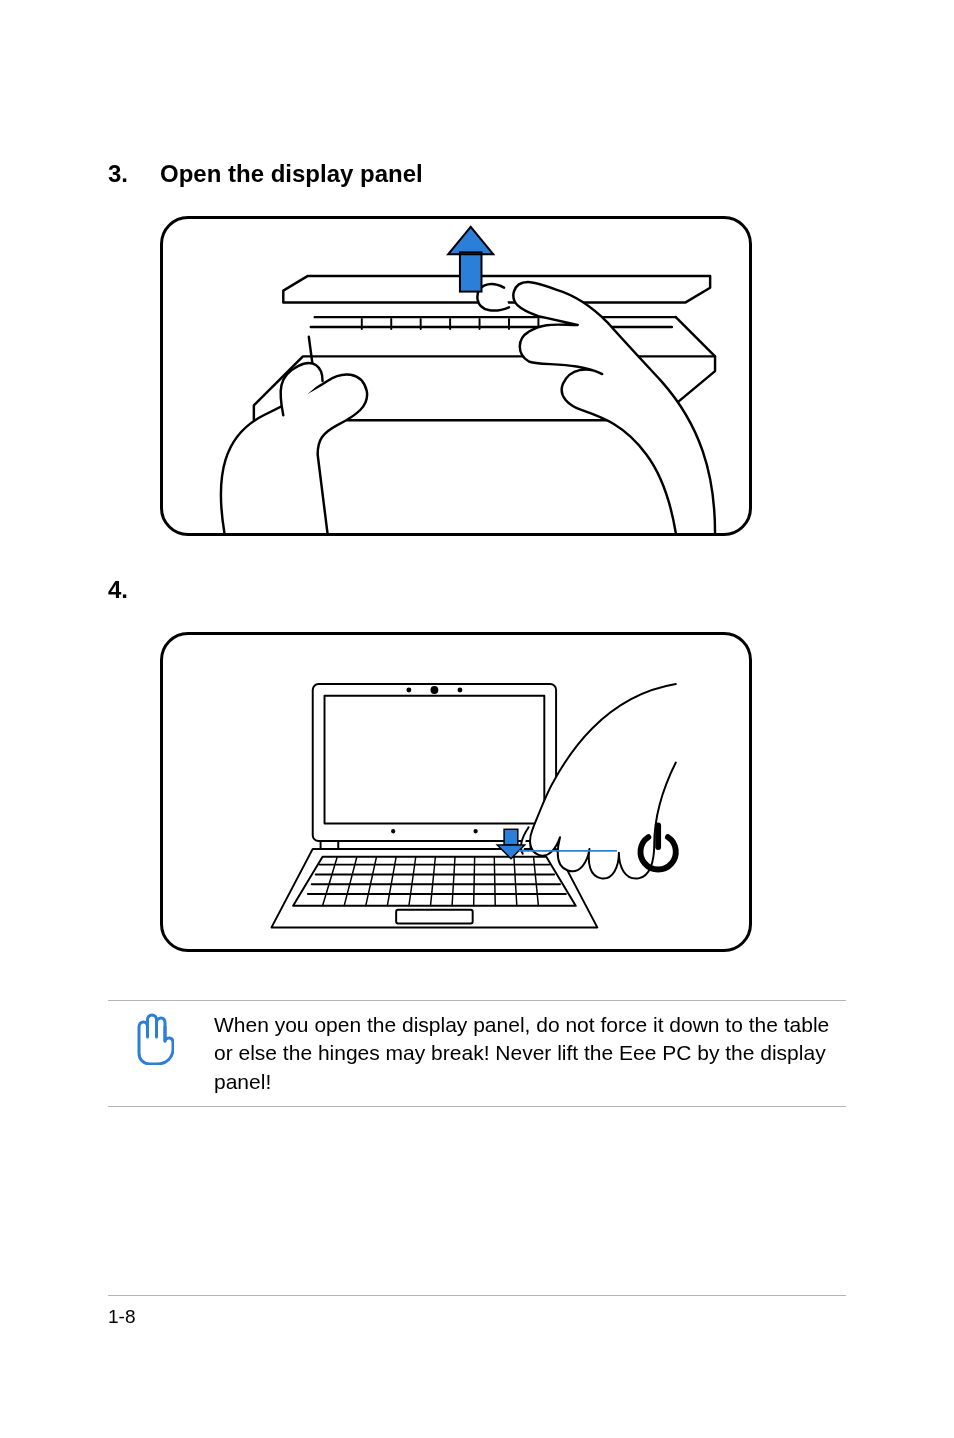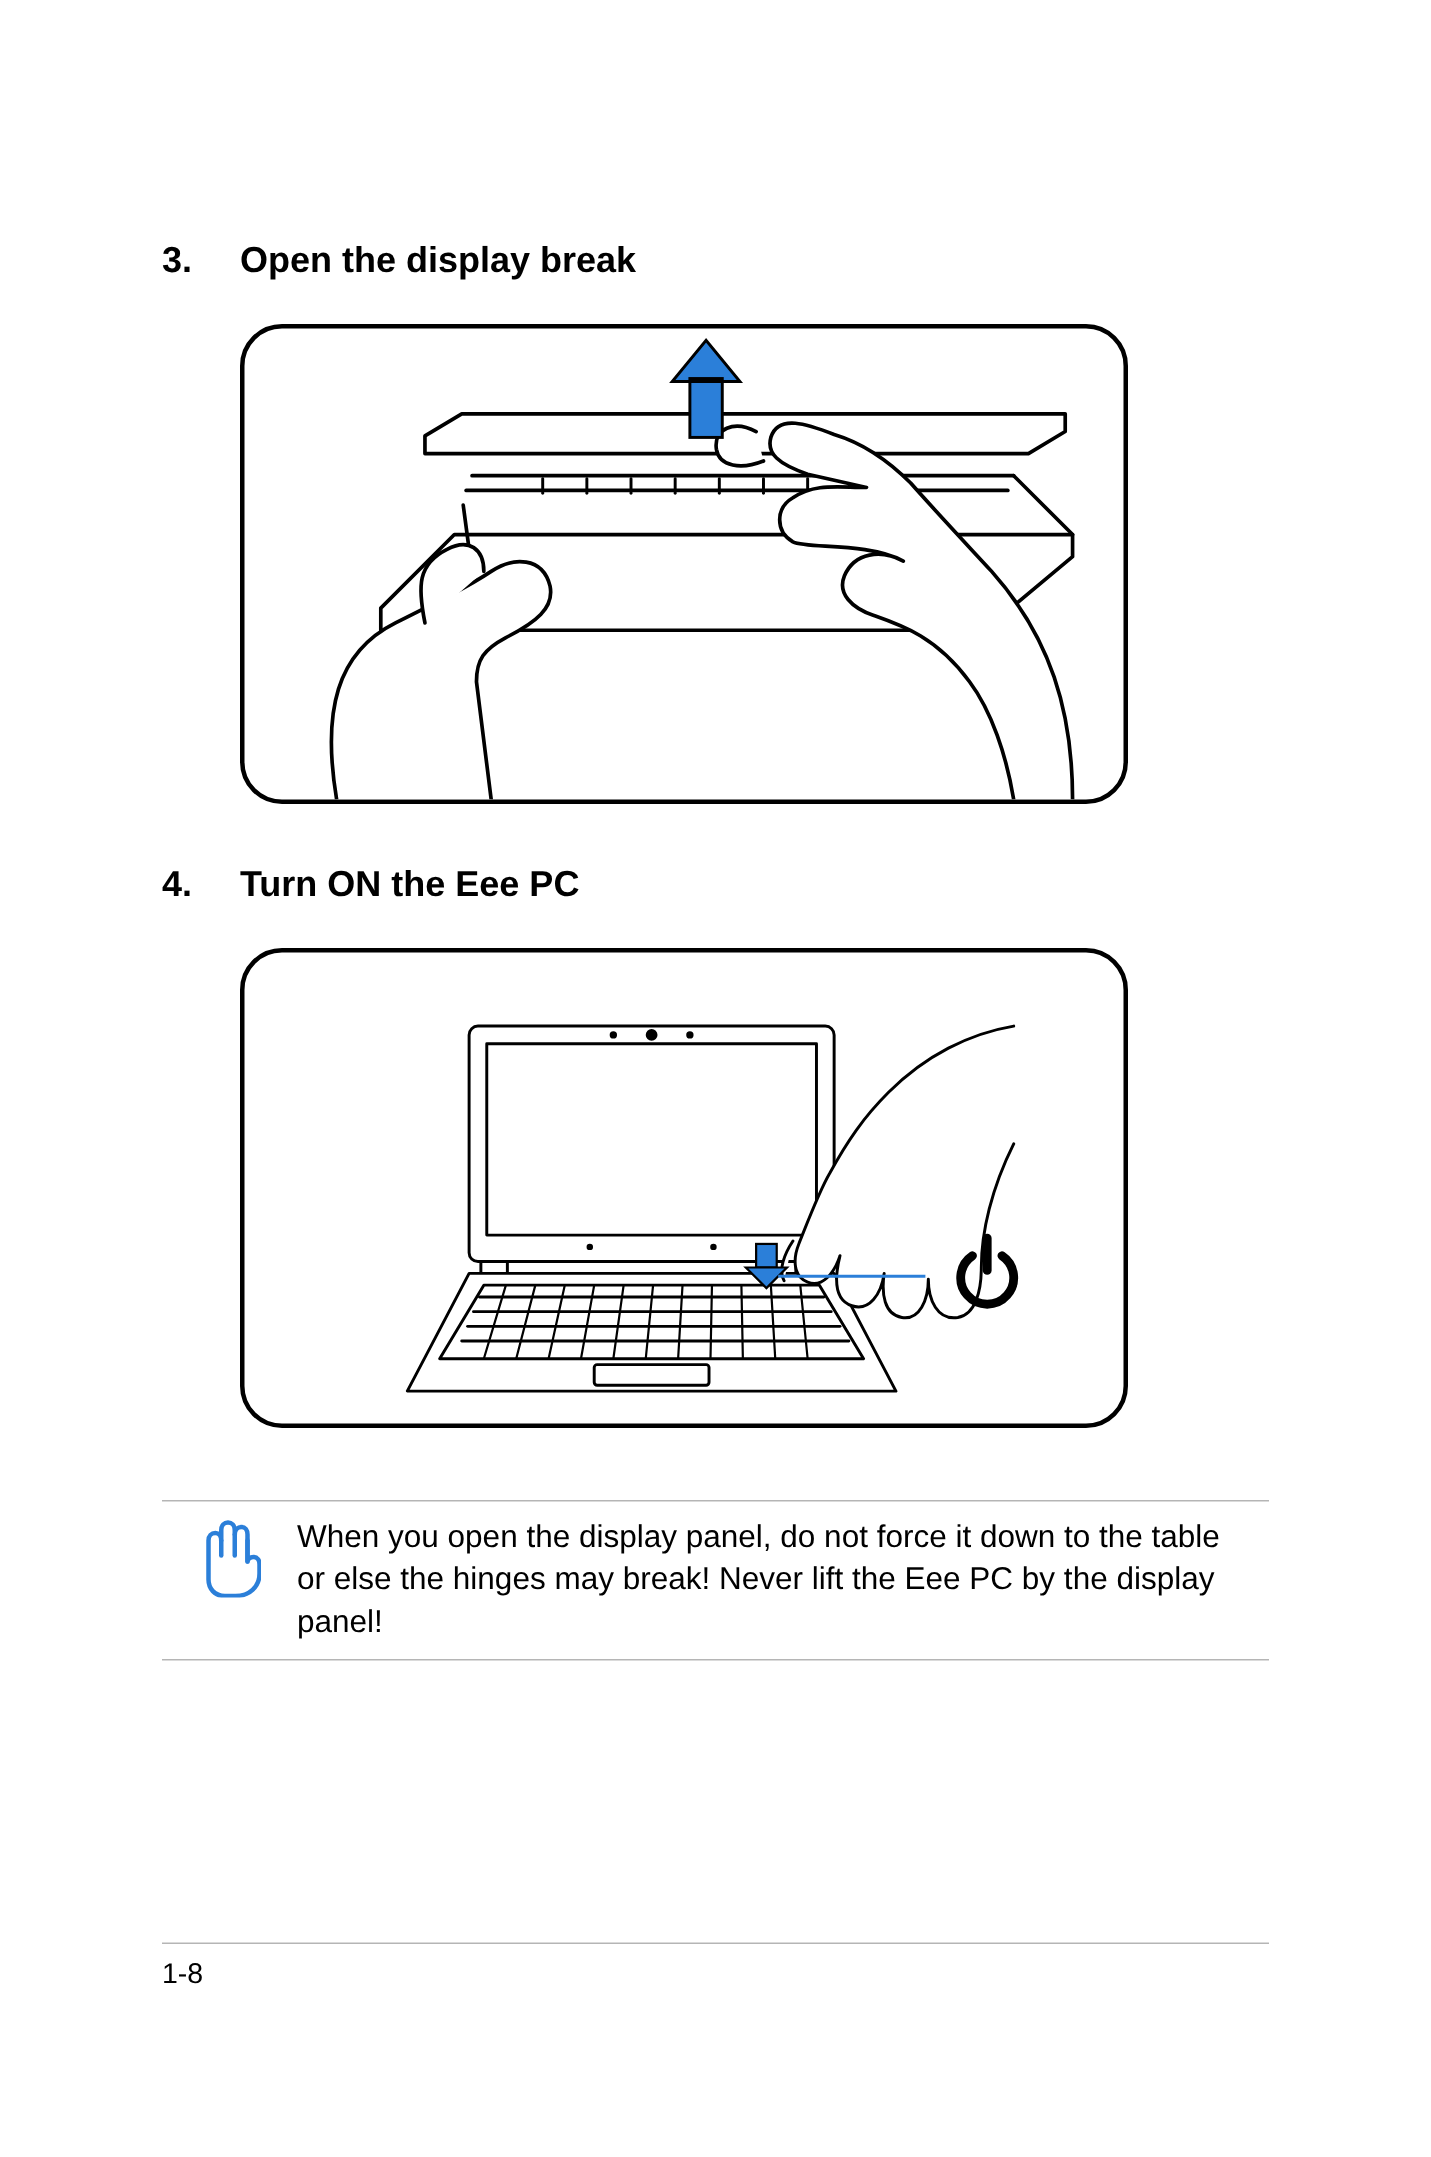--- a/index.html
+++ b/index.html
@@ -39,20 +39,21 @@
     .figure-frame svg { position: absolute; inset: 0; width: 100%; height: 100%; }
 
     .note-block {
       margin-top: 48px;
       margin-left: 0;
       display: flex;
       border-top: 1px solid #b5b5b5;
       border-bottom: 1px solid #b5b5b5;
       padding: 10px 0;
       align-items: flex-start;
+      gap: 16px;
     }
     .note-icon {
       width: 90px;
       flex-shrink: 0;
       display: flex;
       justify-content: flex-start;
       padding-left: 22px;
       padding-top: 2px;
     }
     .note-text {
@@ -72,21 +73,21 @@
       justify-content: space-between;
       font-size: 19px;
     }
   </style>
 </head>
 <body>
 
 <div class="step">
   <div class="step-heading">
     <span class="step-number">3.</span>
-    <span>Open the display break</span>
+    <span>Open the display panel</span>
   </div>
   <div class="figure-frame">
     <svg viewBox="0 0 592 320">
 
       <g stroke="#000" stroke-width="2.5" fill="#fff" stroke-linejoin="round" stroke-linecap="round">
 
         <path d="M 90 205 L 500 205 L 560 155 L 560 140 L 140 140 L 90 190 Z"></path>
 
         <path d="M 120 85 L 530 85 L 555 70 L 555 58 L 145 58 L 120 73 Z"></path>
 
@@ -120,21 +121,20 @@
         <polygon points="288,36 334,36 311,8" fill="none" stroke="#000" stroke-width="2"></polygon>
         <rect x="300" y="34" width="22" height="40" fill="none" stroke="#000" stroke-width="2"></rect>
       </g>
     </svg>
   </div>
 </div>
 
 <div class="step">
   <div class="step-heading">
     <span class="step-number">4.</span>
-    <span>Turn ON the Eee PC</span>
   </div>
   <div class="figure-frame">
     <svg viewBox="0 0 592 320">
       <g stroke="#000" stroke-width="2" fill="#fff" stroke-linejoin="round" stroke-linecap="round">
 
         <rect x="150" y="50" width="248" height="160" rx="6" ry="6"></rect>
         <rect x="162" y="62" width="224" height="130"></rect>
         <circle cx="274" cy="56" r="3" fill="#000"></circle>
         <circle cx="248" cy="56" r="1.5" fill="#000"></circle>
         <circle cx="300" cy="56" r="1.5" fill="#000"></circle>

